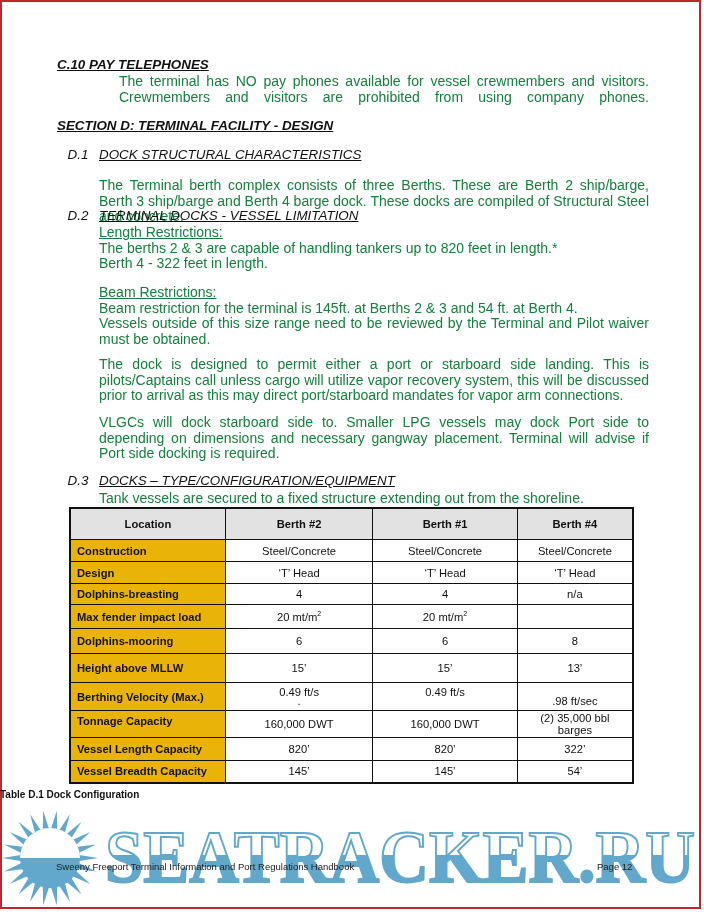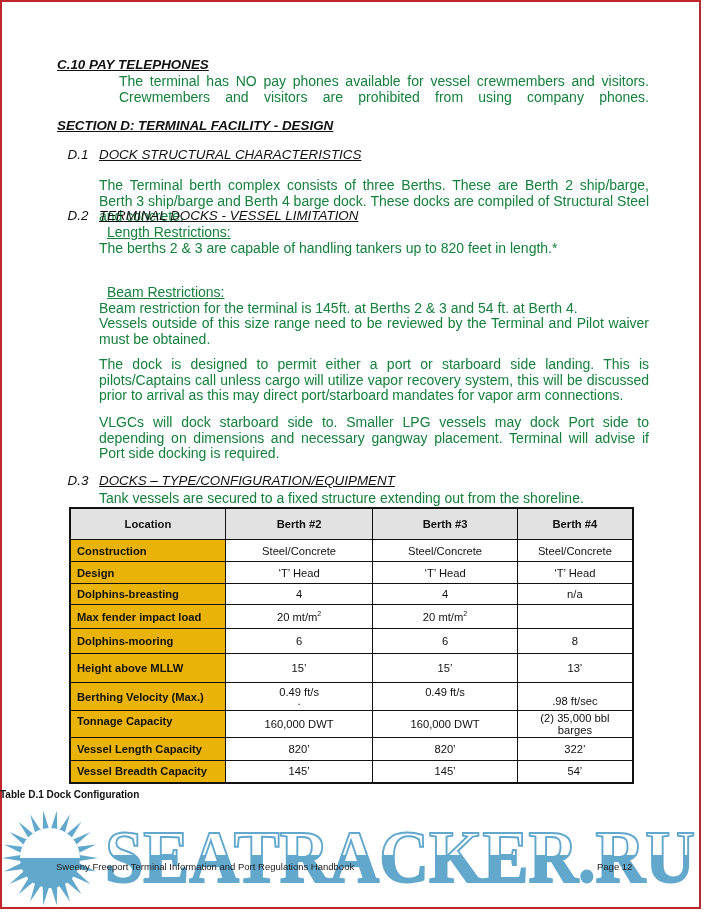--- a/index.html
+++ b/index.html
@@ -20,21 +20,21 @@
   .abs { position:absolute; }
   .h-italic {
     font-style:italic; text-decoration:underline; font-size:13.4px; color:#111;
     white-space:nowrap;
   }
   .h-bold { font-weight:bold; }
   .para {
     font-size:14px; line-height:15.6px; text-align:justify; color:#15803d;
   }
   .para.last-justify { text-align-last:justify; }
-  .u { text-decoration:underline;margin-left:8px; }
+  .u { text-decoration:underline; }
   .num { display:inline-block; width:42px;text-align:center; }
 
   table.dock {
     position:absolute; left:69px; top:507px; width:565px;
     border-collapse:collapse;
     border:2px solid #111;
     font-size:11.2px;
   }
   table.dock td, table.dock th {
     border:1px solid #111;
@@ -82,20 +82,21 @@
   <span class="num">D.1</span><span>DOCK STRUCTURAL CHARACTERISTICS</span>
 </div>
 <div class="abs para" style="left:99px; top:178px; width:550px;">The Terminal berth complex consists of three Berths. These are Berth 2 ship/barge, Berth 3 ship/barge and Berth 4 barge dock. These docks are compiled of Structural Steel and concrete.</div>
 
 <div class="abs h-italic" style="left:57px; top:208px;">
   <span class="num">D.2</span><span>TERMINAL DOCKS - VESSEL LIMITATION</span>
 </div>
 <div class="abs para" style="left:99px; top:225px; width:550px;">
   <div class="u">Length Restrictions:</div>
   <div>The berths 2 &amp; 3 are capable of handling tankers up to 820 feet in length.*</div>
+  <div>Berth 4 - 322 feet in length.</div>
 </div>
 <div class="abs para" style="left:99px; top:285px; width:550px;">
   <div class="u">Beam Restrictions:</div>
   <div>Beam restriction for the terminal is 145ft. at Berths 2 &amp; 3 and 54 ft. at Berth 4.</div>
   <div>Vessels outside of this size range need to be reviewed by the Terminal and Pilot waiver must be obtained.</div>
 </div>
 <div class="abs para" style="left:99px; top:357px; width:550px;">The dock is designed to permit either a port or starboard side landing. This is pilots/Captains call unless cargo will utilize vapor recovery system, this will be discussed prior to arrival as this may direct port/starboard mandates for vapor arm connections.</div>
 <div class="abs para" style="left:99px; top:415px; width:550px;">VLGCs will dock starboard side to.  Smaller LPG vessels may dock Port side to depending on dimensions and necessary gangway placement.  Terminal will advise if Port side docking is required.</div>
 
 <div class="abs h-italic" style="left:57px; top:473px;">
@@ -107,21 +108,21 @@
   <colgroup>
     <col style="width:156px">
     <col style="width:148px">
     <col style="width:145px">
     <col style="width:116px">
   </colgroup>
   <thead>
     <tr>
       <th>Location</th>
       <th>Berth #2</th>
-      <th>Berth #3</th>
+      <th>Berth #1</th>
       <th>Berth #4</th>
     </tr>
   </thead>
   <tbody>
     <tr style="height:22px">
       <td class="rowlabel">Construction</td>
       <td>Steel/Concrete</td>
       <td>Steel/Concrete</td>
       <td>Steel/Concrete</td>
     </tr>

